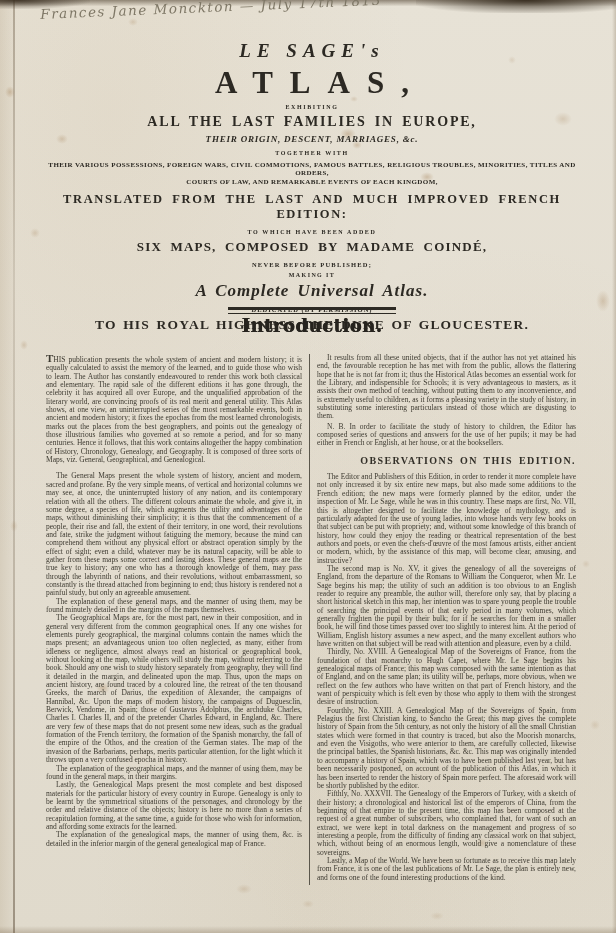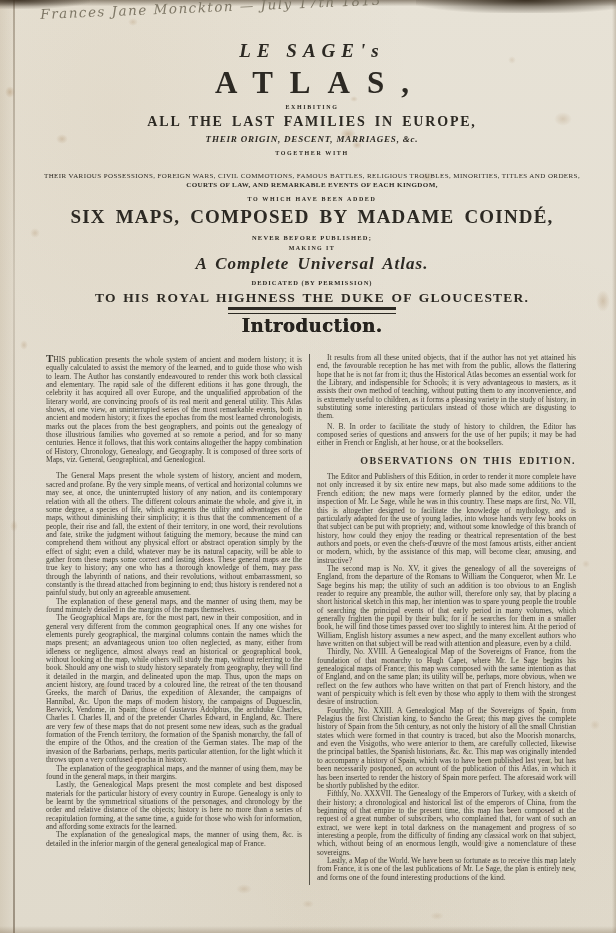--- a/index.html
+++ b/index.html
@@ -41,25 +41,25 @@
 
   
   .title-block { position:absolute; top:40px; left:40px; width:544px; text-align:center; color:#2c2923; }
   .t-lesages   { font-size:19px; font-weight:bold; font-style:italic; letter-spacing:6px; }
   .t-sub1      { margin-top:8px;  font-size:8.5px; font-weight:bold; letter-spacing:1.4px; word-spacing:3px; }
   .t-atlas     { margin-top:3px;  font-size:31px; font-weight:bold; letter-spacing:17px; text-indent:17px; }
   .t-exhibiting{ margin-top:3px;  font-size:6px;  font-weight:bold; letter-spacing:1.6px; }
   .t-royal     { margin-top:4px;  font-size:14px; font-weight:bold; letter-spacing:1.8px; word-spacing:3px; }
   .t-origin    { margin-top:4px;  font-size:9px;  font-weight:bold; font-style:italic; letter-spacing:0.8px; }
   .t-together  { margin-top:6px;  font-size:6px;  font-weight:bold; letter-spacing:1.6px; }
-  .t-poss1     { margin-top:16px;  font-size:7px;  font-weight:normal; letter-spacing:0.4px; }
+  .t-poss1     { margin-top:5px;  font-size:7px;  font-weight:bold; letter-spacing:0.4px; }
   .t-poss2     { margin-top:1px;  font-size:7px;  font-weight:bold; letter-spacing:0.4px; }
   .t-translated{ margin-top:6px;  font-size:12.5px; font-weight:bold; letter-spacing:1.6px; word-spacing:4px; }
   .t-towhich   { margin-top:7px;  font-size:6px;  font-weight:bold; letter-spacing:1.6px; }
-  .t-sixmaps   { margin-top:4px;  font-size:19px; font-weight:bold; letter-spacing:1.2px; word-spacing:4px; }
+  .t-sixmaps   { margin-top:4px;  font-size:13px; font-weight:bold; letter-spacing:1.2px; word-spacing:4px; }
   .t-never     { margin-top:6px;  font-size:6.5px; font-weight:bold; letter-spacing:1.2px; }
   .t-making    { margin-top:4px;  font-size:6px;  font-weight:bold; letter-spacing:1.4px; }
   .t-complete  { margin-top:3px;  font-size:17px; font-weight:bold; font-style:italic; letter-spacing:1px; word-spacing:3px; }
   .t-dedicated { margin-top:5px;  font-size:6.5px; font-weight:bold; letter-spacing:1px; }
   .t-duke      { margin-top:4px;  font-size:13.5px; font-weight:bold; letter-spacing:1.2px; word-spacing:2px; }
 
   .double-rule { position:absolute; top:307px; left:228px; width:168px; height:3px;
     border-top:3px solid #2d2a24; border-bottom:1px solid #2d2a24; }
 
   .intro-heading { position:absolute; top:315px; left:40px; width:544px; text-align:center;
@@ -122,20 +122,21 @@
 
   <div class="title-block">
     <div class="t-lesages">LE SAGE's</div>
     <div class="t-atlas">ATLAS,</div>
     <div class="t-exhibiting">EXHIBITING</div>
     <div class="t-royal">ALL THE LAST FAMILIES IN EUROPE,</div>
     <div class="t-origin">THEIR ORIGIN, DESCENT, MARRIAGES, &amp;c.</div>
     <div class="t-together">TOGETHER WITH</div>
     <div class="t-poss1">THEIR VARIOUS POSSESSIONS, FOREIGN WARS, CIVIL COMMOTIONS, FAMOUS BATTLES, RELIGIOUS TROUBLES, MINORITIES, TITLES AND ORDERS,</div>
     <div class="t-poss2">COURTS OF LAW, AND REMARKABLE EVENTS OF EACH KINGDOM,</div>
+    <div class="t-translated">TRANSLATED FROM THE LAST AND MUCH IMPROVED FRENCH EDITION:</div>
     <div class="t-towhich">TO WHICH HAVE BEEN ADDED</div>
     <div class="t-sixmaps">SIX MAPS, COMPOSED BY MADAME COINDÉ,</div>
     <div class="t-never">NEVER BEFORE PUBLISHED;</div>
     <div class="t-making">MAKING IT</div>
     <div class="t-complete">A Complete Universal Atlas.</div>
     <div class="t-dedicated">DEDICATED (BY PERMISSION)</div>
     <div class="t-duke">TO HIS ROYAL HIGHNESS THE DUKE OF GLOUCESTER.</div>
   </div>
 
   <div class="double-rule"></div>

